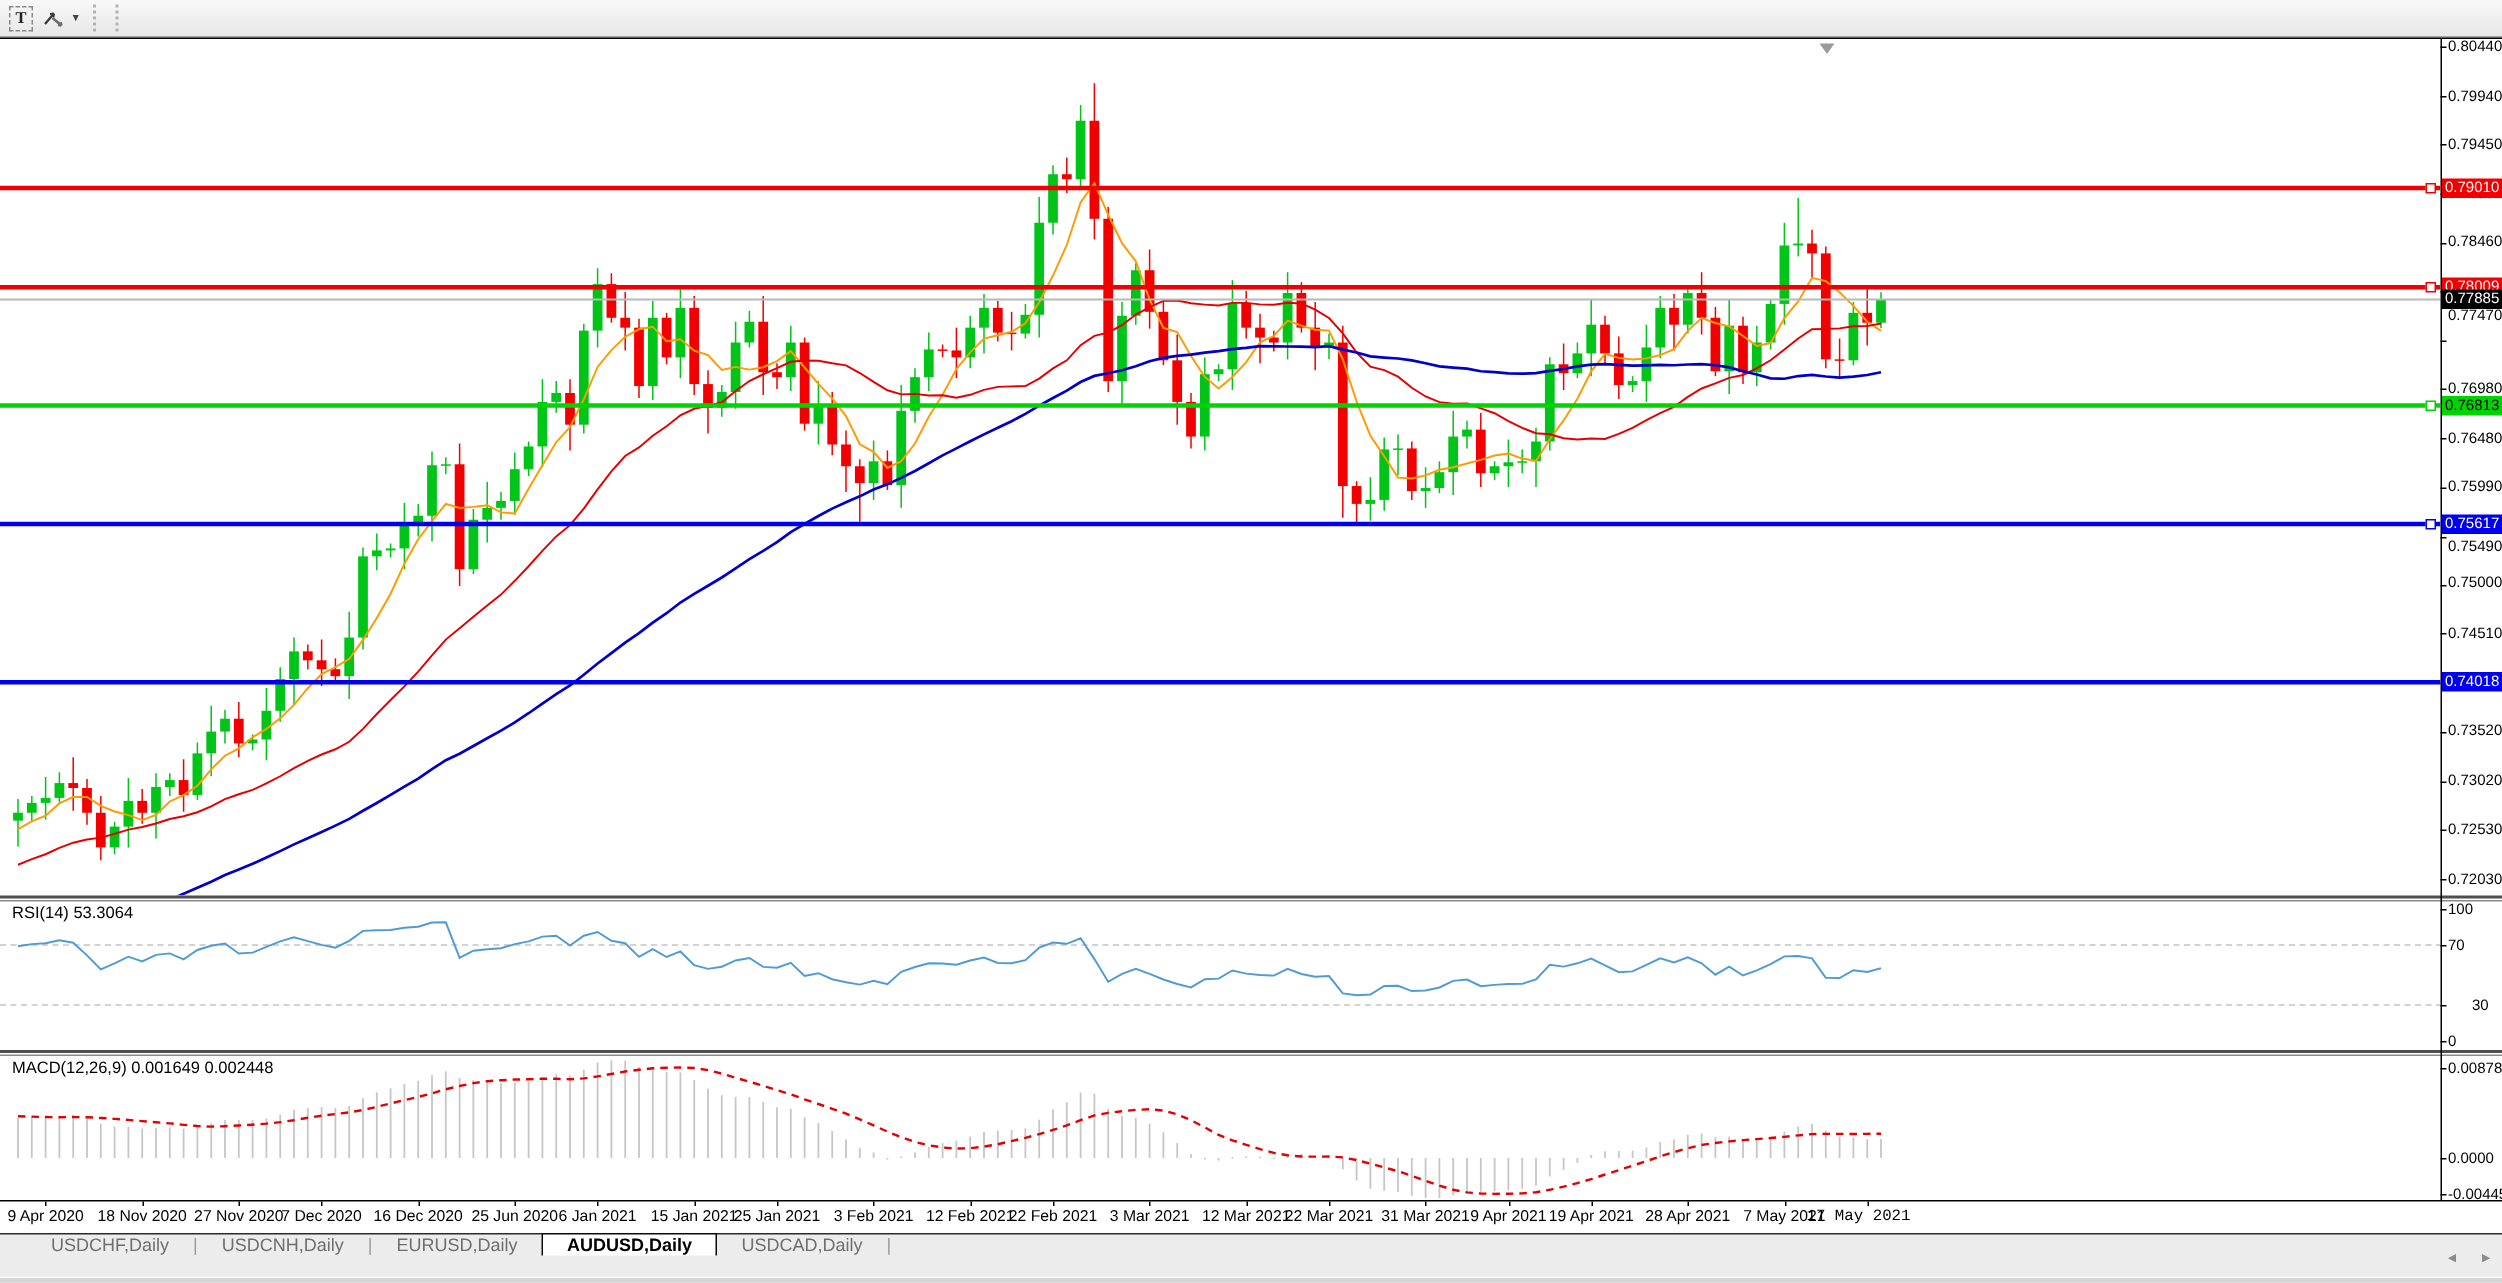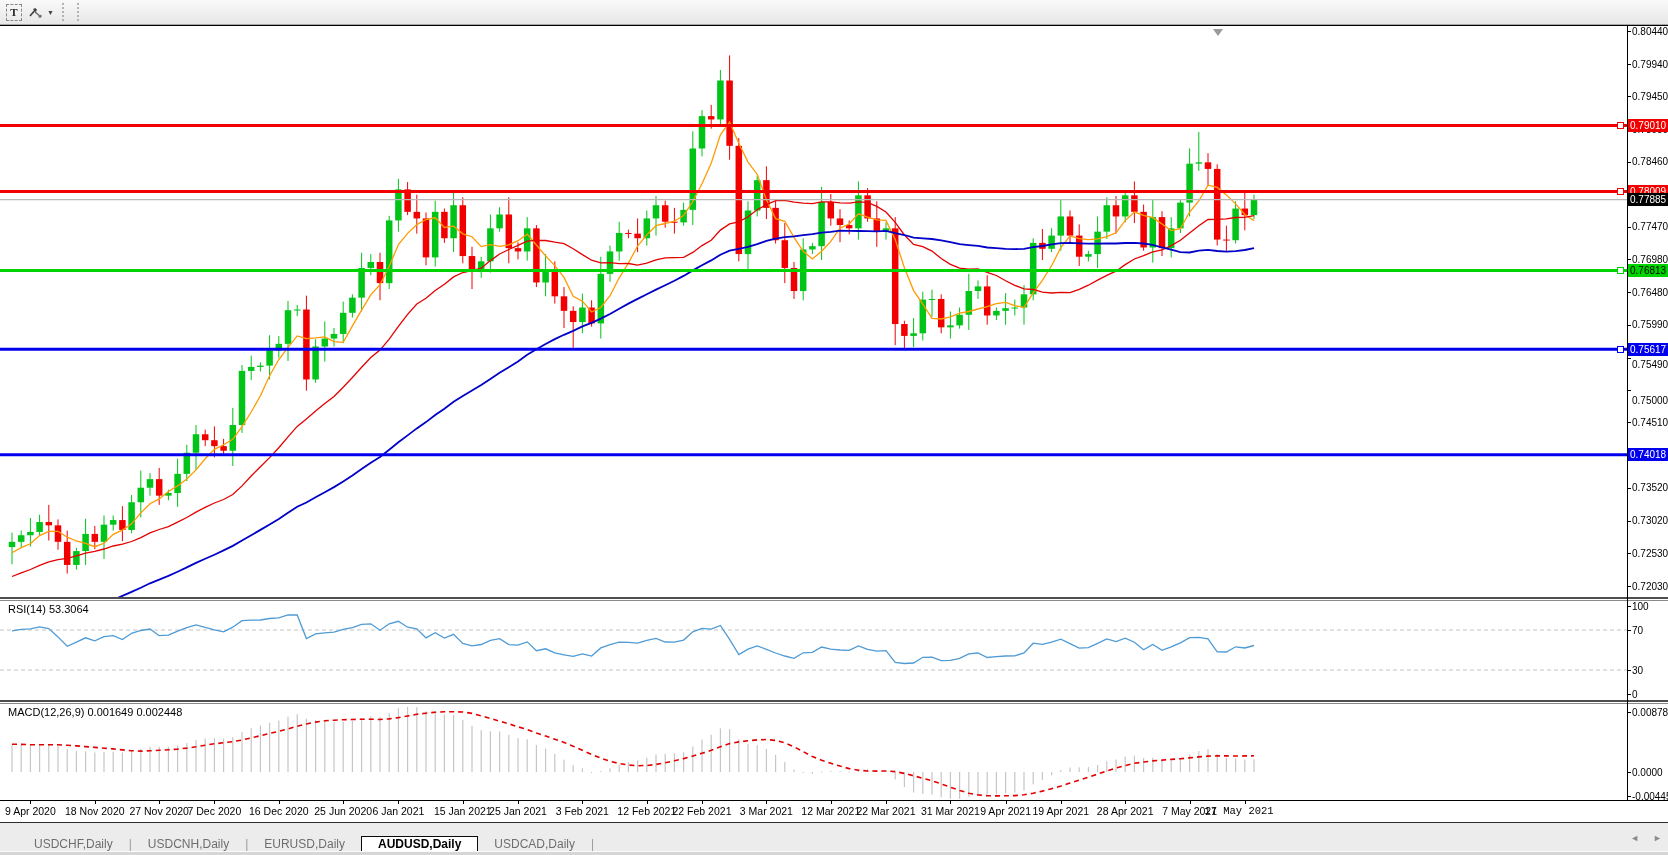--- a/index.html
+++ b/index.html
@@ -538,51 +538,51 @@
         <div class="axis-lbl" style="top: 32.5px;">0.79940</div>
         <div class="axis-tick" style="top: 38px;"></div>
         <div class="axis-lbl" style="top: 64.84px;">0.79450</div>
         <div class="axis-tick" style="top: 70.34px;"></div>
         <div class="axis-lbl" style="top: 97.84px;">0.78950</div>
         <div class="axis-tick" style="top: 103.34px;"></div>
         <div class="axis-lbl" style="top: 130.18px;">0.78460</div>
         <div class="axis-tick" style="top: 135.68px;"></div>
         <div class="axis-lbl" style="top: 162.52px;">0.77970</div>
         <div class="axis-tick" style="top: 168.02px;"></div>
-        <div class="axis-lbl" style="top: 195px;">0.77470</div>
+        <div class="axis-lbl" style="top: 179px;">0.77470</div>
         <div class="axis-tick" style="top: 201.02px;"></div>
         <div class="axis-lbl" style="top: 227.86px;">0.76980</div>
         <div class="axis-tick" style="top: 233.36px;"></div>
         <div class="axis-lbl" style="top: 260.86px;">0.76480</div>
         <div class="axis-tick" style="top: 266.36px;"></div>
         <div class="axis-lbl" style="top: 293.2px;">0.75990</div>
         <div class="axis-tick" style="top: 298.7px;"></div>
         <div class="axis-lbl" style="top: 333px;">0.75490</div>
         <div class="axis-tick" style="top: 331.7px;"></div>
-        <div class="axis-lbl" style="top: 369px;">0.75000</div>
+        <div class="axis-lbl" style="top: 357px;">0.75000</div>
         <div class="axis-tick" style="top: 364.04px;"></div>
         <div class="axis-lbl" style="top: 390.88px;">0.74510</div>
         <div class="axis-tick" style="top: 396.38px;"></div>
         <div class="axis-lbl" style="top: 423.22px;">0.74020</div>
         <div class="axis-tick" style="top: 428.72px;"></div>
         <div class="axis-lbl" style="top: 456.22px;">0.73520</div>
         <div class="axis-tick" style="top: 461.72px;"></div>
         <div class="axis-lbl" style="top: 489.22px;">0.73020</div>
         <div class="axis-tick" style="top: 494.72px;"></div>
         <div class="axis-lbl" style="top: 521.56px;">0.72530</div>
         <div class="axis-tick" style="top: 527.06px;"></div>
         <div class="axis-lbl" style="top: 554.56px;">0.72030</div>
         <div class="axis-tick" style="top: 560.06px;"></div>
       </div>
     <div id="sub-axes">
         <div class="axis-lbl" style="top: 574.5px;">100</div>
         <div class="axis-tick" style="top: 580px;"></div>
         <div class="axis-lbl" style="top: 598.5px;">70</div>
         <div class="axis-tick" style="top: 604px;"></div>
-        <div class="axis-lbl" style="top: 638.5px;">30</div>
+        <div class="axis-lbl" style="top: 638.5px; margin-left: 16px;">30</div>
         <div class="axis-tick" style="top: 644px;"></div>
         <div class="axis-lbl" style="top: 662.5px;">0</div>
         <div class="axis-tick" style="top: 668px;"></div>
         <div class="axis-lbl" style="top: 680.5px;">0.008782</div>
         <div class="axis-tick" style="top: 686px;"></div>
         <div class="axis-lbl" style="top: 740.5px;">0.0000</div>
         <div class="axis-tick" style="top: 746px;"></div>
         <div class="axis-lbl" style="top: 764.5px;">-0.00445</div>
         <div class="axis-tick" style="top: 770px;"></div>
       </div>
@@ -640,21 +640,21 @@
         <div class="date-lbl" style="left: 1125.2px;">28 Apr 2021</div>
         <div class="date-tick" style="left: 1189.6px;"></div>
         <div class="date-lbl" style="left: 1189.6px;">7 May 2021</div>
         <div class="date-tick" style="left: 1244.8px;"></div>
         <div class="date-lbl" style="left: 1239px; font-family: Liberation Mono, monospace;">17 May 2021</div>
       </div>
     <div id="shift-marker"></div>
   </div>
 
   <div id="tabbar">
-    <div id="tabs" style="display:flex;align-items:flex-end;">
+    <div id="tabs" style="display:flex;align-items:flex-start;">
         <div class="tab">USDCHF,Daily</div>
         <div class="tab-sep">|</div>
         <div class="tab">USDCNH,Daily</div>
         <div class="tab-sep">|</div>
         <div class="tab">EURUSD,Daily</div>
         <div class="tab active">AUDUSD,Daily</div>
         <div class="tab">USDCAD,Daily</div>
         <div class="tab-sep">|</div>
       </div>
     <div id="tab-scroll">

